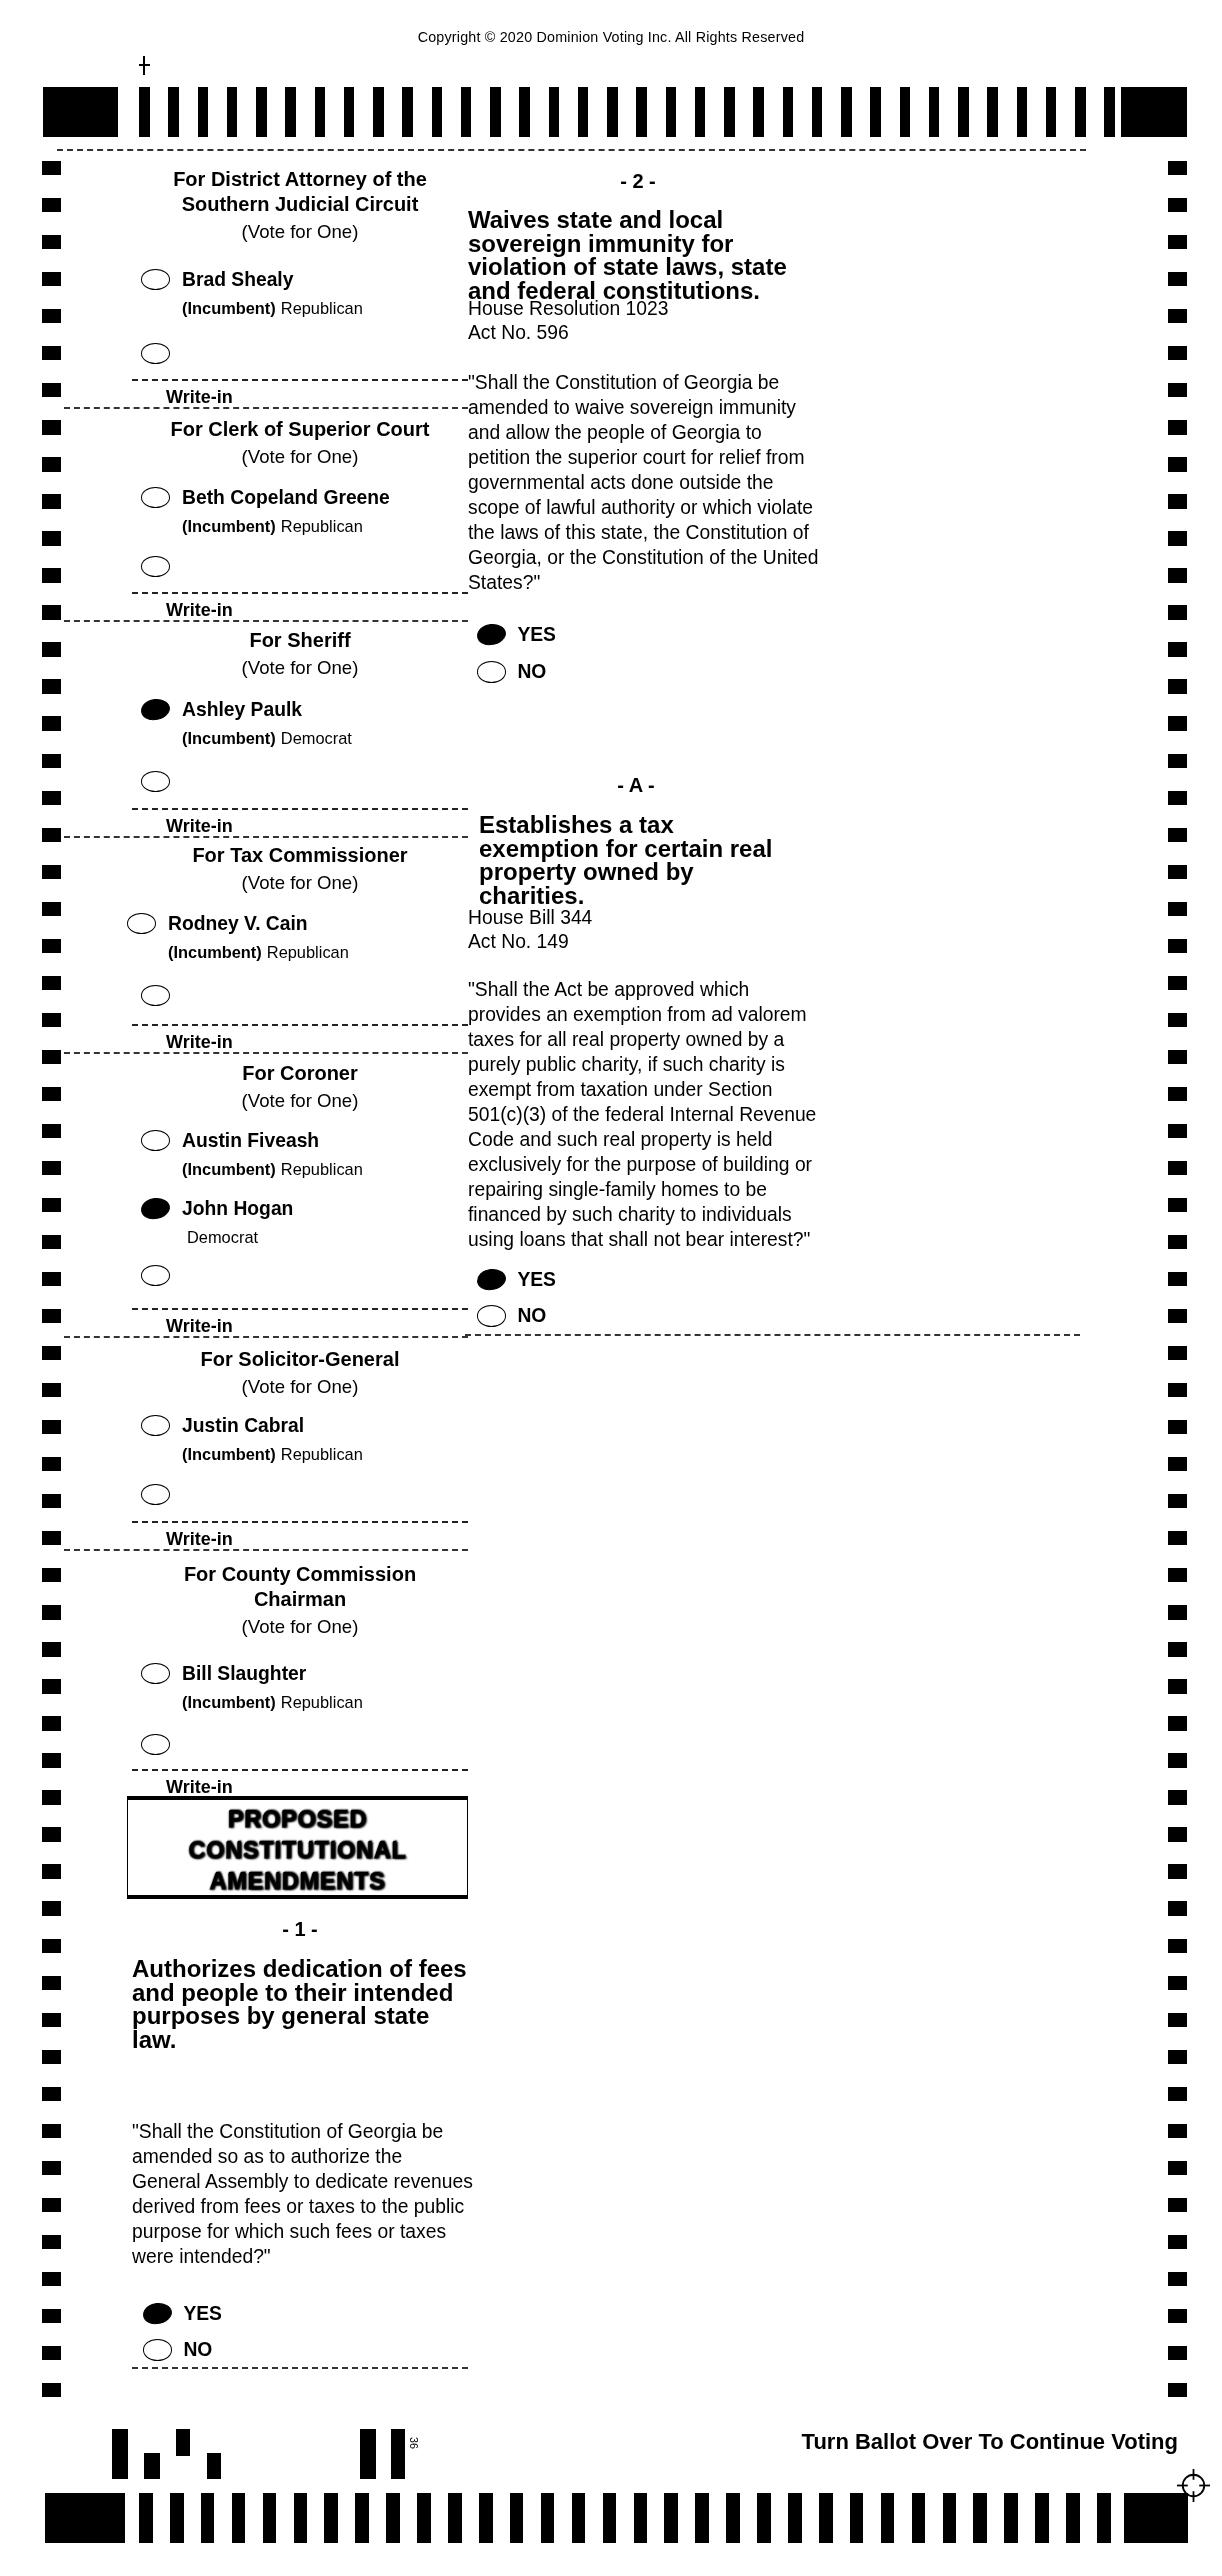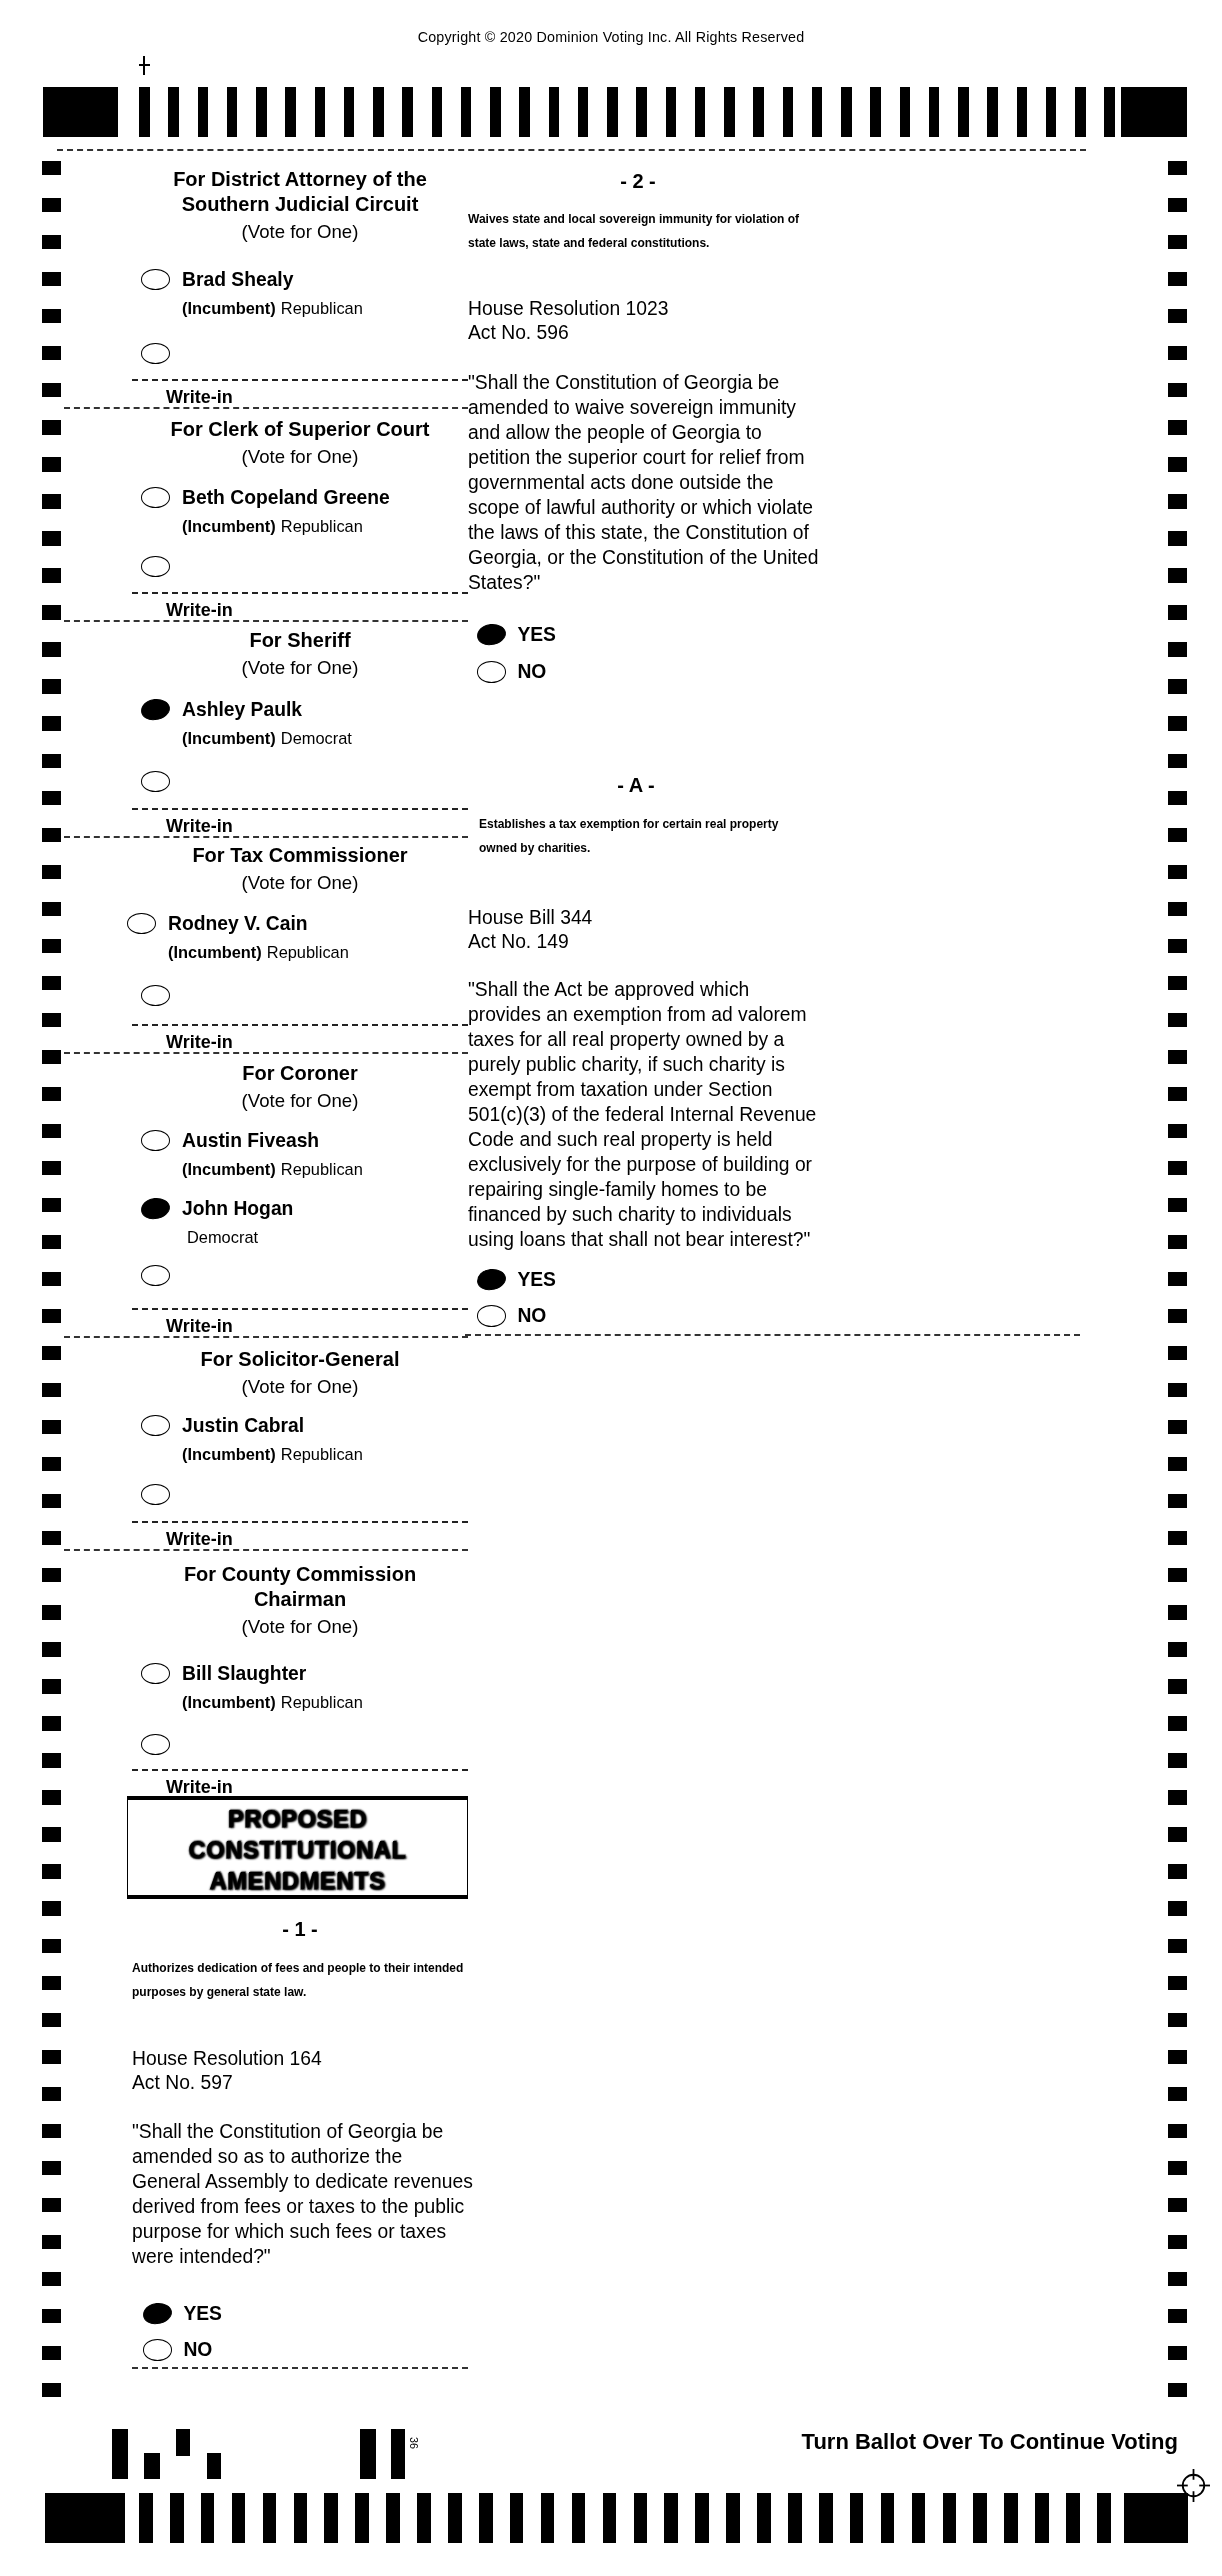--- a/index.html
+++ b/index.html
@@ -25,21 +25,21 @@
   .cparty{font-size:16.4px;margin-top:9px;}
   .pb{font-weight:bold;margin-right:5px;}
   .wrule{border-top:2.1px dashed #222;width:100%;}
   .wlabel{font-weight:bold;font-size:18px;margin-top:6.4px;margin-left:34px;}
   .wsep{position:absolute;top:28px;left:-68px;width:404px;border-top:2.1px dashed #333;}
   .dash{border-top:2.1px dashed #333;}
   .bigbox{border:1.4px solid #000;border-top-width:4.3px;border-bottom-width:4.3px;box-sizing:border-box;}
   .boxline{font-weight:bold;font-size:23.6px;text-align:center;letter-spacing:0.7px;
            text-shadow:1.4px 0.7px 2.1px #000,-0.7px 1.4px 1.4px rgba(0,0,0,.85),0.7px -0.7px 1.4px rgba(0,0,0,.6);}
   .mnum{font-weight:bold;font-size:20px;text-align:center;}
-  .msummary{font-weight:bold;font-size:12px;line-height:23.6px;}
+  .msummary{font-weight:bold;font-size:24px;line-height:23.6px;}
   .mrefs{font-size:19.3px;line-height:23.6px;}
   .mquestion{font-size:19.3px;line-height:25px;}
   .ynrow{display:flex;align-items:center;gap:11.4px;}
   .ynlabel{font-weight:bold;font-size:19.3px;}
   .turnover{font-weight:bold;font-size:22px;}
   .stub{font-size:10.7px;transform:rotate(90deg);transform-origin:left top;}
 </style>
 </head>
 <body>
 
@@ -352,24 +352,20 @@
   </div>
 
   <div class="abs bigbox" style="top:1796px;left:127px;width:341px;height:103px;padding-top:4.3px;">
     <div class="boxline" style="line-height:31px;">PROPOSED</div>
     <div class="boxline" style="line-height:31px;">CONSTITUTIONAL</div>
     <div class="boxline" style="line-height:31px;">AMENDMENTS</div>
   </div>
 
   <div class="abs mnum" style="top:1918px;left:132px;width:336px;">- 1 -</div>
   <div class="abs msummary" style="top:1957px;left:132px;width:339px;">Authorizes dedication of fees and people to their intended purposes by general state law.</div>
-  <div class="abs mrefs" style="top:2047px;left:132px;width:336px;">
-    <div>House Resolution 164</div>
-    <div>Act No. 597</div>
-  </div>
   <div class="abs mquestion" style="top:2119px;left:132px;width:342px;">"Shall the Constitution of Georgia be amended so as to authorize the General Assembly to dedicate revenues derived from fees or taxes to the public purpose for which such fees or taxes were intended?"</div>
   <div class="abs ynrow" style="top:2303px;left:143px;">
     <div class="oval filled"></div>
     <span class="ynlabel">YES</span>
   </div>
   <div class="abs ynrow" style="top:2339px;left:143px;">
     <div class="oval"></div>
     <span class="ynlabel">NO</span>
   </div>
   <div class="abs dash" style="top:2367px;left:132px;width:336px;"></div>

